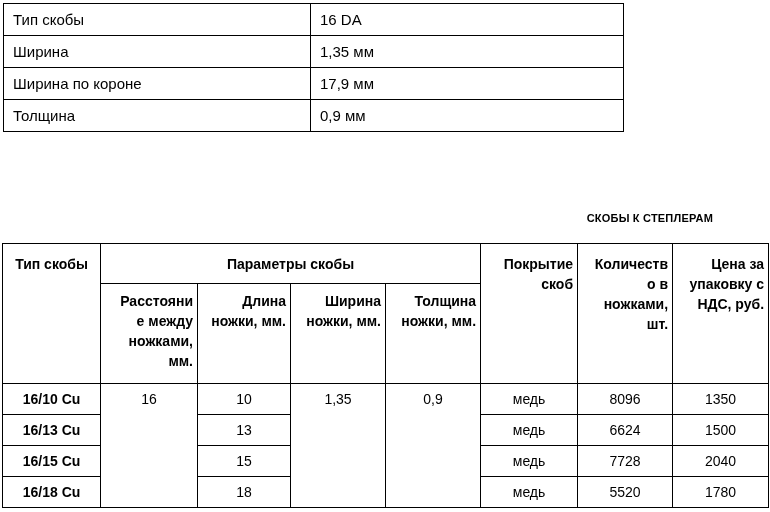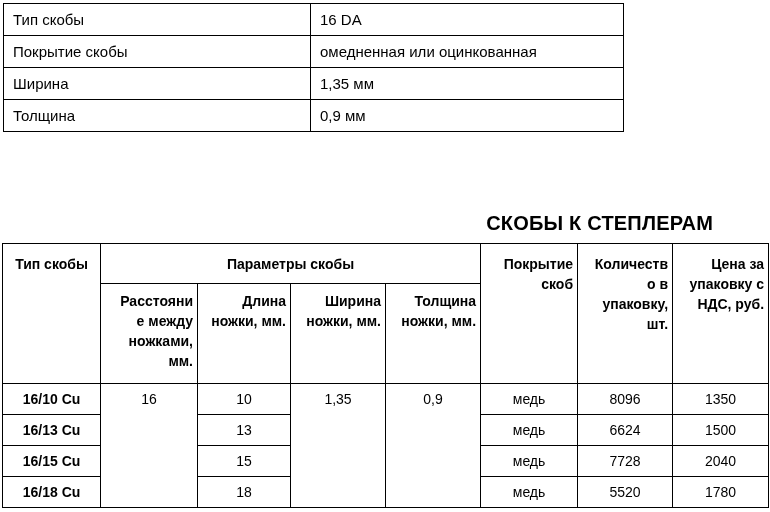--- a/index.html
+++ b/index.html
@@ -33,21 +33,21 @@
   }
   .spec-col1 { width: 307px; }
   .spec-col2 { width: 313px; }
 
   
   .section-title {
     position: absolute;
     left: 0; top: 212px;
     width: 713px;
     text-align: right;
-    font-size: 20px;
+    font-size: 11px;
     font-weight: bold;
     letter-spacing: 0.2px;
   }
 
   
   .staples-table {
     position: absolute;
     left: 2px; top: 243px;
     width: 766px;
     font-size: 14px;
@@ -76,26 +76,26 @@
   <colgroup>
       <col class="spec-col1">
       <col class="spec-col2">
     </colgroup>
   <tbody>
     <tr>
       <td>Тип скобы</td>
       <td>16 DA</td>
     </tr>
     <tr>
-      <td>Покрытие скобы</td>
-      <td>омедненная или оцинкованная</td>
+      <td>Ширина</td>
+      <td>1,35 мм</td>
     </tr>
     <tr>
-      <td>Ширина</td>
-      <td>1,35 мм</td>
+      <td>Ширина по короне</td>
+      <td>17,9 мм</td>
     </tr>
     <tr>
       <td>Толщина</td>
       <td>0,9 мм</td>
     </tr>
   </tbody>
 </table>
 
 <div class="section-title">СКОБЫ К СТЕПЛЕРАМ</div>
 
@@ -111,21 +111,21 @@
       <col style="width:96px">
   </colgroup>
   <tbody>
     <tr class="row-h1">
       <td rowspan="2" class="hdr v-top pt10">Тип скобы</td>
       <td colspan="4" class="hdr">Параметры скобы</td>
       <td rowspan="2" class="hdr pre v-top pt10">Покрытие
 скоб</td>
       <td rowspan="2" class="hdr pre v-top pt10">Количеств
 о в
-упаковку,
+ножками,
 шт.</td>
       <td rowspan="2" class="hdr pre v-top pt10">Цена за
 упаковку с
 НДС, руб.</td>
     </tr>
     <tr class="row-h2">
       <td class="hdr pre v-top pt7">Расстояни
 е между
 ножками,
 мм.</td>

